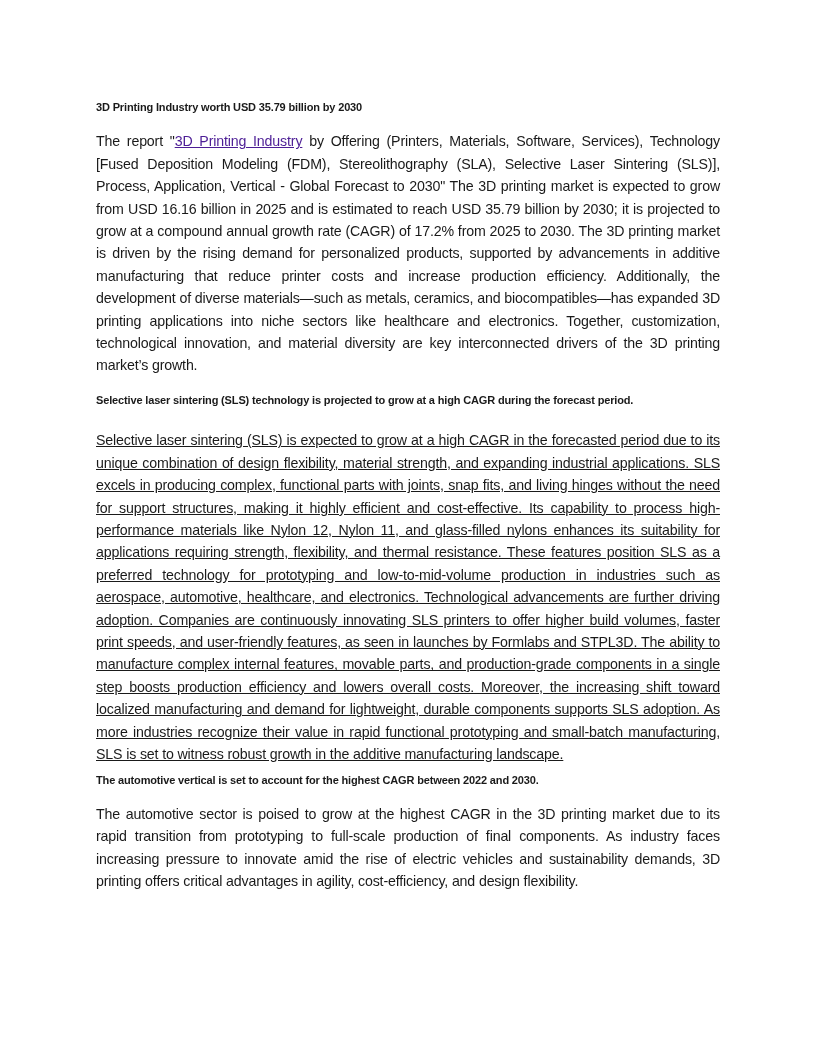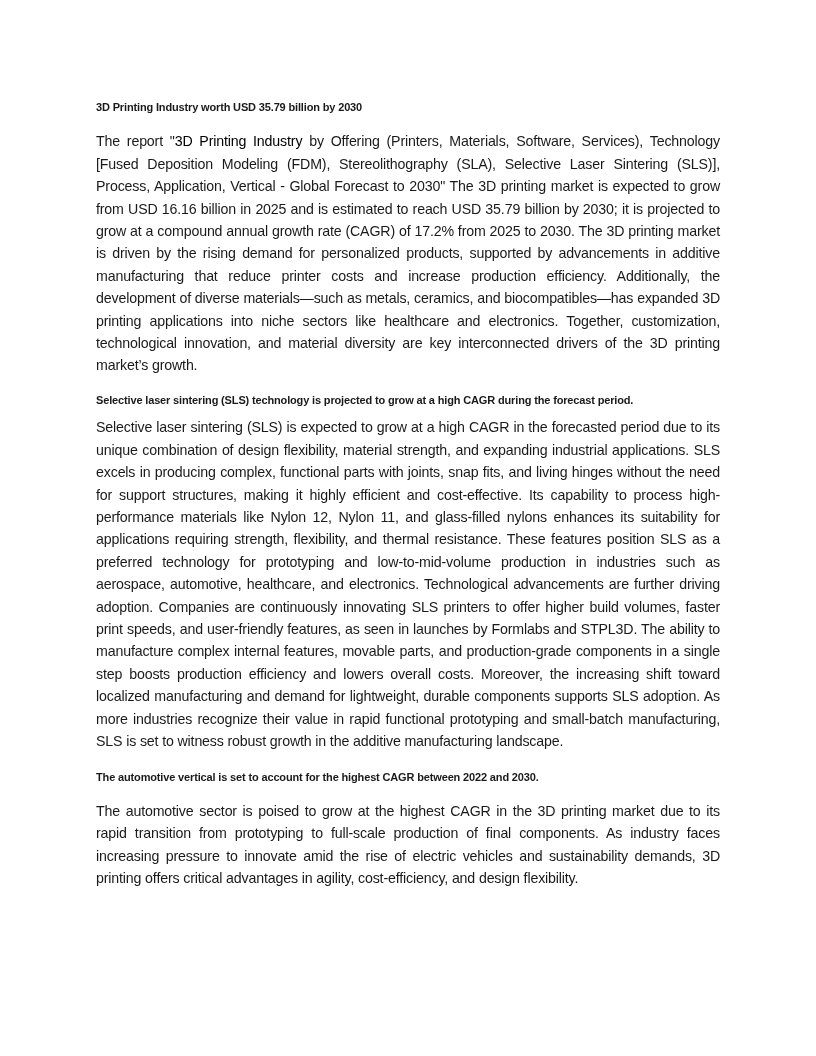--- a/index.html
+++ b/index.html
@@ -32,27 +32,28 @@
       text-align: justify;
     }
     .para {
       font-size: 14.2px;
       line-height: 22.4px;
       text-align: justify;
       margin: 0 0 10px 0;
       letter-spacing: -0.15px;
     }
     .link {
-      color: #000000;
+      color: #4c1d95;
+      text-decoration: underline;
       cursor: pointer;
     }
     #h1 { margin-bottom: 12px; }
     #p1 { margin-bottom: 12px; }
-    #h2 { margin-bottom: 5px; }
-    #p2 { margin-bottom: 14px; }
+    #h2 { margin-bottom: 18px; }
+    #p2 { margin-bottom: 4px; text-decoration: underline; }
     #h3 { margin-bottom: 11px; }
   </style>
 </head>
 <body>
 
 <div class="page">
 
   <div id="h1" class="heading">3D Printing Industry worth USD 35.79 billion by 2030</div>
 
   <p id="p1" class="para"><span>The report "</span><a class="link">3D Printing Industry</a><span> by Offering (Printers, Materials, Software, Services), Technology [Fused Deposition Modeling (FDM), Stereolithography (SLA), Selective Laser Sintering (SLS)], Process, Application, Vertical - Global Forecast to 2030" The 3D printing market is expected to grow from USD 16.16 billion in 2025 and is estimated to reach USD 35.79 billion by 2030; it is projected to grow at a compound annual growth rate (CAGR) of 17.2% from 2025 to 2030. The 3D printing market is driven by the rising demand for personalized products, supported by advancements in additive manufacturing that reduce printer costs and increase production efficiency. Additionally, the development of diverse materials—such as metals, ceramics, and biocompatibles—has expanded 3D printing applications into niche sectors like healthcare and electronics. Together, customization, technological innovation, and material diversity are key interconnected drivers of the 3D printing market’s growth.</span></p>

